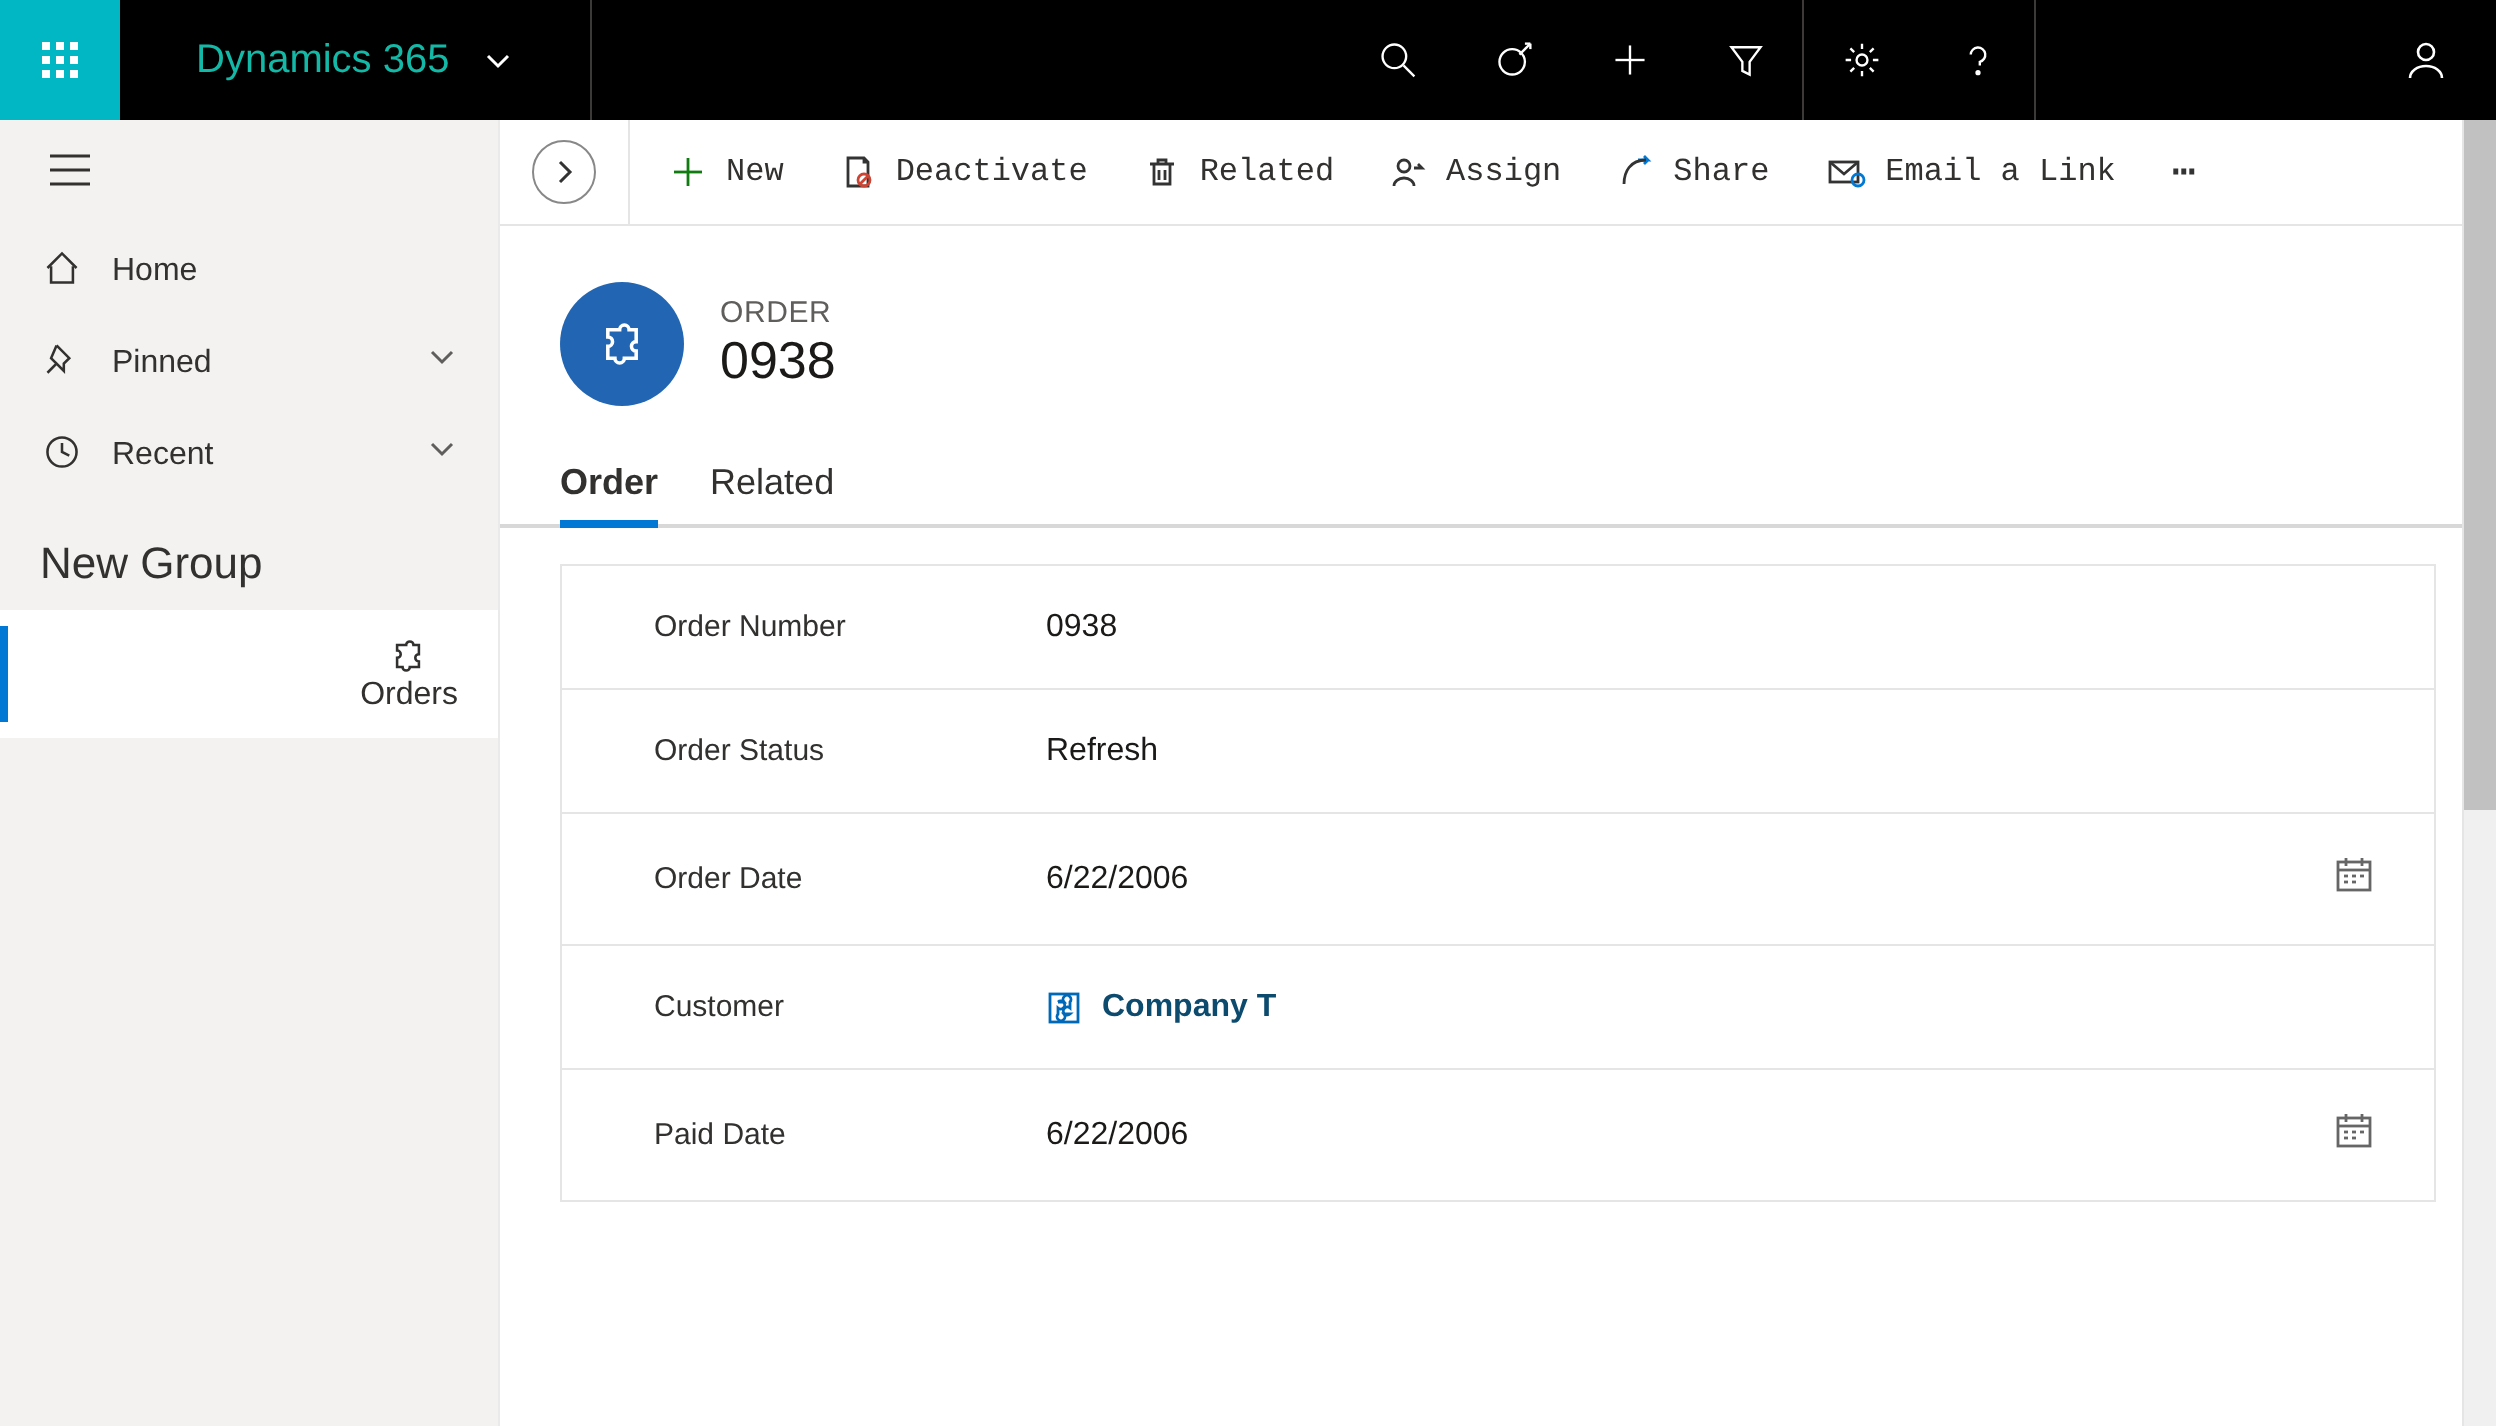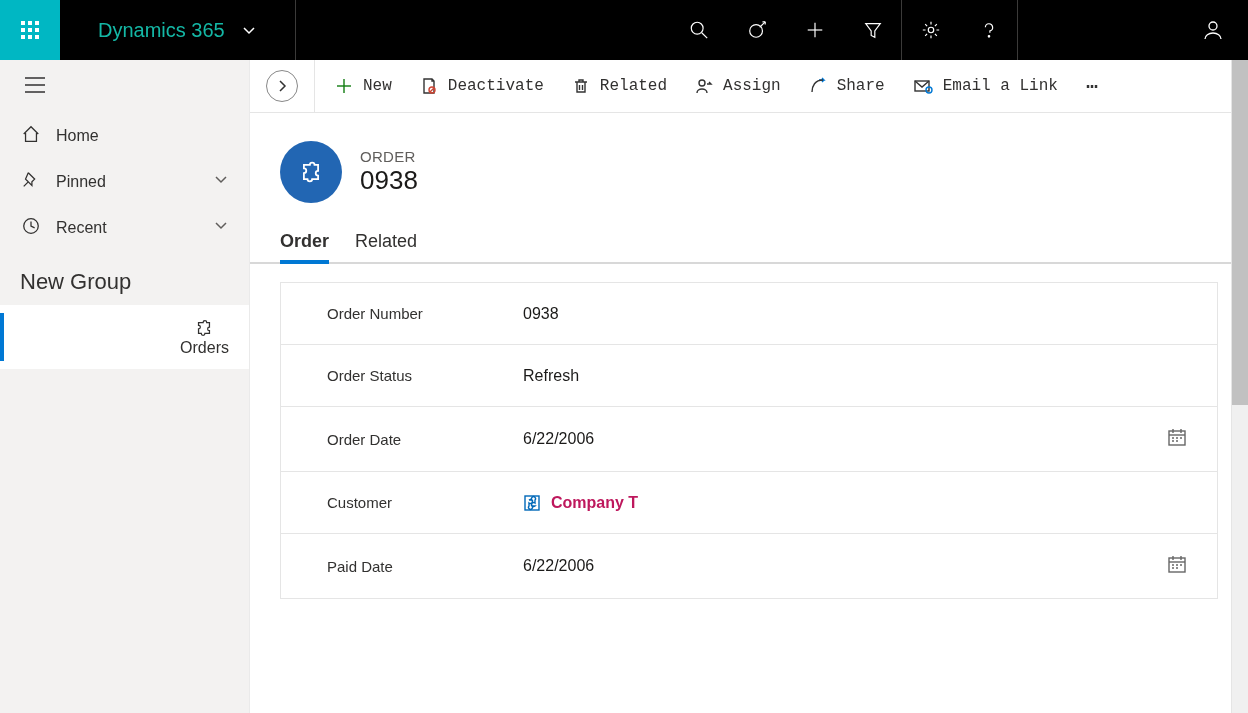--- a/index.html
+++ b/index.html
@@ -52,21 +52,21 @@
   .tabs { display: flex; padding: 0 30px; gap: 26px; border-bottom: 2px solid #d8d8d8; }
   .tab { font-size: 18px; padding: 8px 0 10px 0; cursor: pointer; color: #323130; position: relative; }
   .tab.active { font-weight: 600; }
   .tab.active::after { content: ""; position: absolute; left: 0; right: 0; bottom: -2px; height: 4px; background: #0078d4; }
 
   .form-panel { margin: 18px 30px; border: 1px solid #e5e5e5; }
   .form-row { display: flex; align-items: center; border-bottom: 1px solid #e5e5e5; padding: 20px 30px 20px 46px; min-height: 62px; }
   .form-row:last-child { border-bottom: none; }
   .form-label { width: 196px; font-size: 15px; color: #323130; }
   .form-value { font-size: 16px; color: #1b1a19; flex: 1; display:flex; align-items:center; gap:10px; }
-  .form-value .link { color: #be185d; font-weight: 600; cursor: pointer; }
+  .form-value .link { color: #0c4a6e; font-weight: 600; cursor: pointer; }
   .lookup-icon { width:18px; height:18px; display:inline-flex; }
   .lookup-icon svg { stroke:#0068b8; fill:none; stroke-width:1.4; }
   .cal-icon { margin-left:auto; }
   .cal-icon svg { stroke:#666; fill:none; stroke-width:1.4; }
 
   
   .scrollbar { position: absolute; right: 0; top: 0; bottom: 0; width: 17px; background: #f0f0f0; border-left:1px solid #e5e5e5; }
   .scrollbar .thumb { position: absolute; top: 0; left: 0; right: 0; height: 345px; background: #c1c1c1; }
 </style>
 </head>

